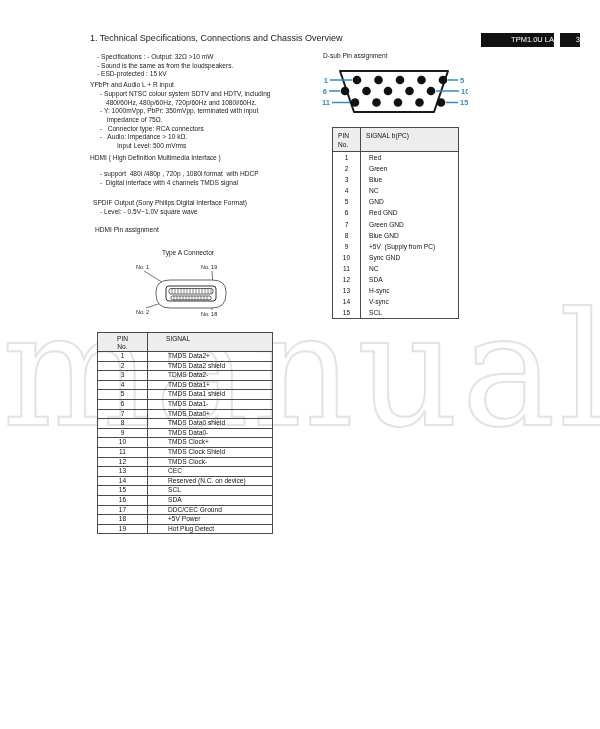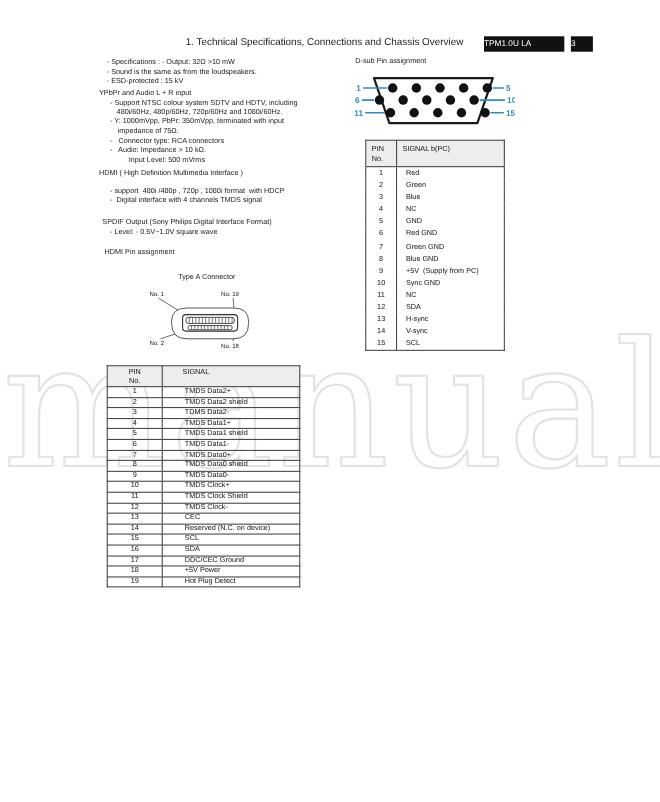--- a/index.html
+++ b/index.html
@@ -8,24 +8,24 @@
     background:#ffffff;font-family:"Liberation Sans",sans-serif;color:#1b1b1b;
   }
   
   .watermark{
     position:absolute;left:2px;top:291px;z-index:0;
     font-family:"DejaVu Serif",serif;font-size:158px;line-height:1;
     letter-spacing:3px;white-space:nowrap;user-select:none;
   }
   .wm-outline{color:#ffffff;-webkit-text-stroke:2px #e3e3e3;}
   
-  .page-title{position:absolute;left:90px;top:33px;width:410px;text-align:center;
+  .page-title{position:absolute;left:90px;top:33px;width:410px;text-align:left;
     font-size:9px;color:#1b1b1b;z-index:2;}
   .badge{position:absolute;top:33px;height:14px;background:#111;color:#fff;
-    font-size:7.5px;line-height:14px;text-align:left;z-index:2;}
+    font-size:7.5px;line-height:14px;text-align:right;z-index:2;margin-left:41px;}
   .badge-model{left:440px;width:73px;}
   .badge-page{left:519px;width:20px;}
   
   .left-col{position:absolute;left:90px;top:53px;width:250px;z-index:2;font-size:6.6px;}
   .left-col .ln{line-height:8.7px;white-space:pre;}
   .ind3{padding-left:3px}.ind5{padding-left:5px}.ind7{padding-left:7px}
   .ind10{padding-left:10px}.ind16{padding-left:16px}.ind17{padding-left:17px}
   .ind27{padding-left:27px}
   .gap2{margin-top:2px}.gap3{margin-top:3px}.gap8{margin-top:8px}
   .gap9{margin-top:9.5px}.gap11{margin-top:11px}

